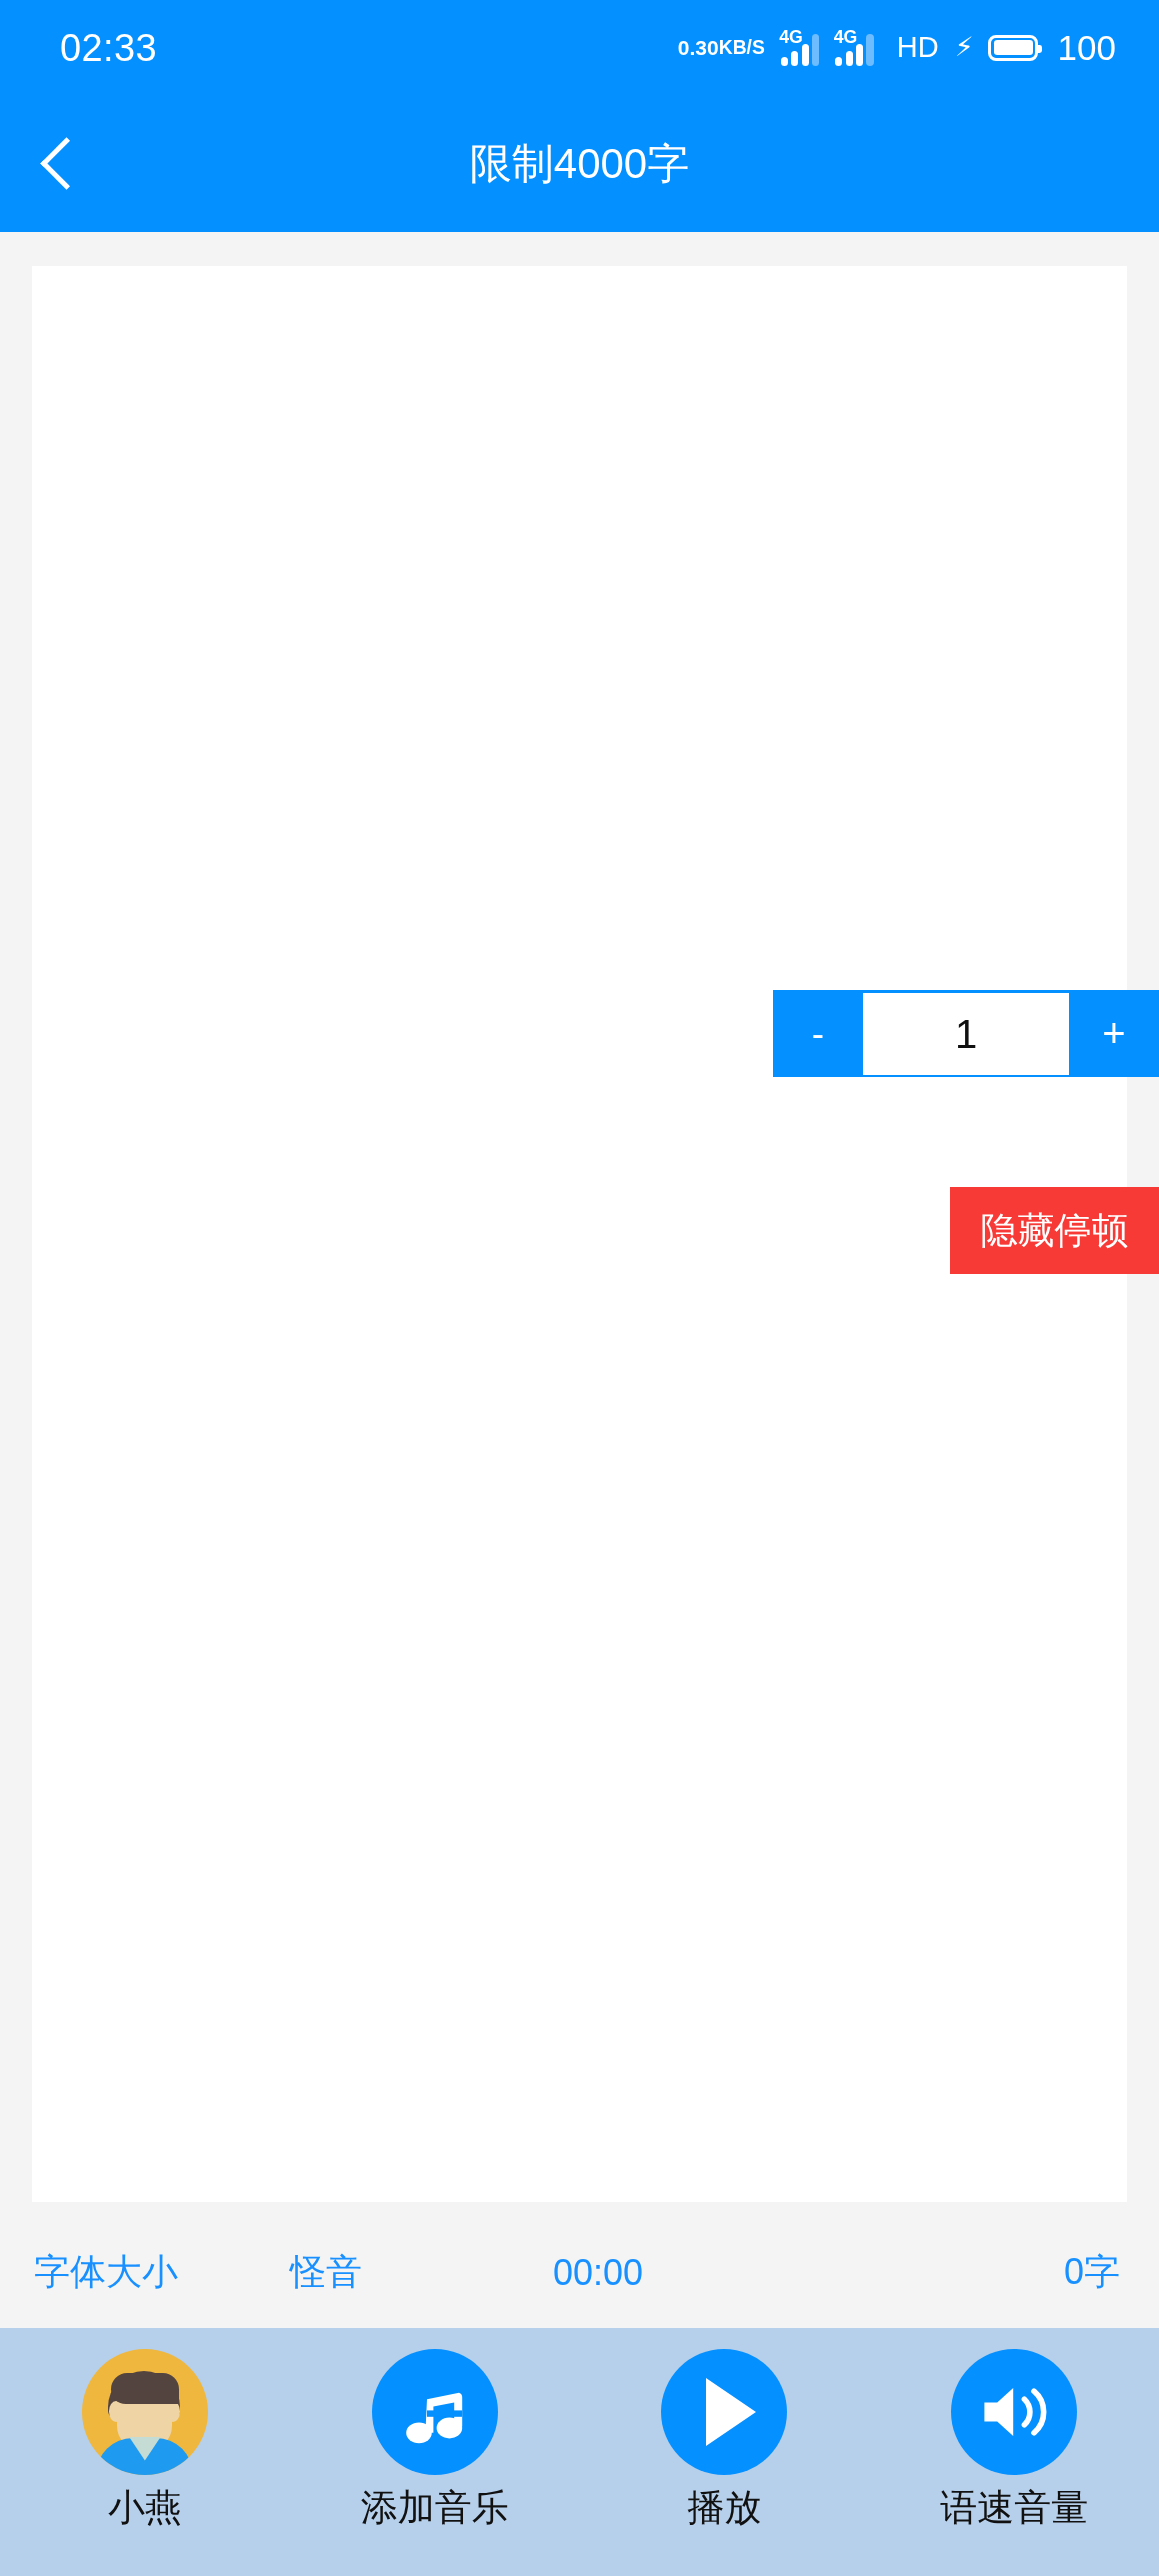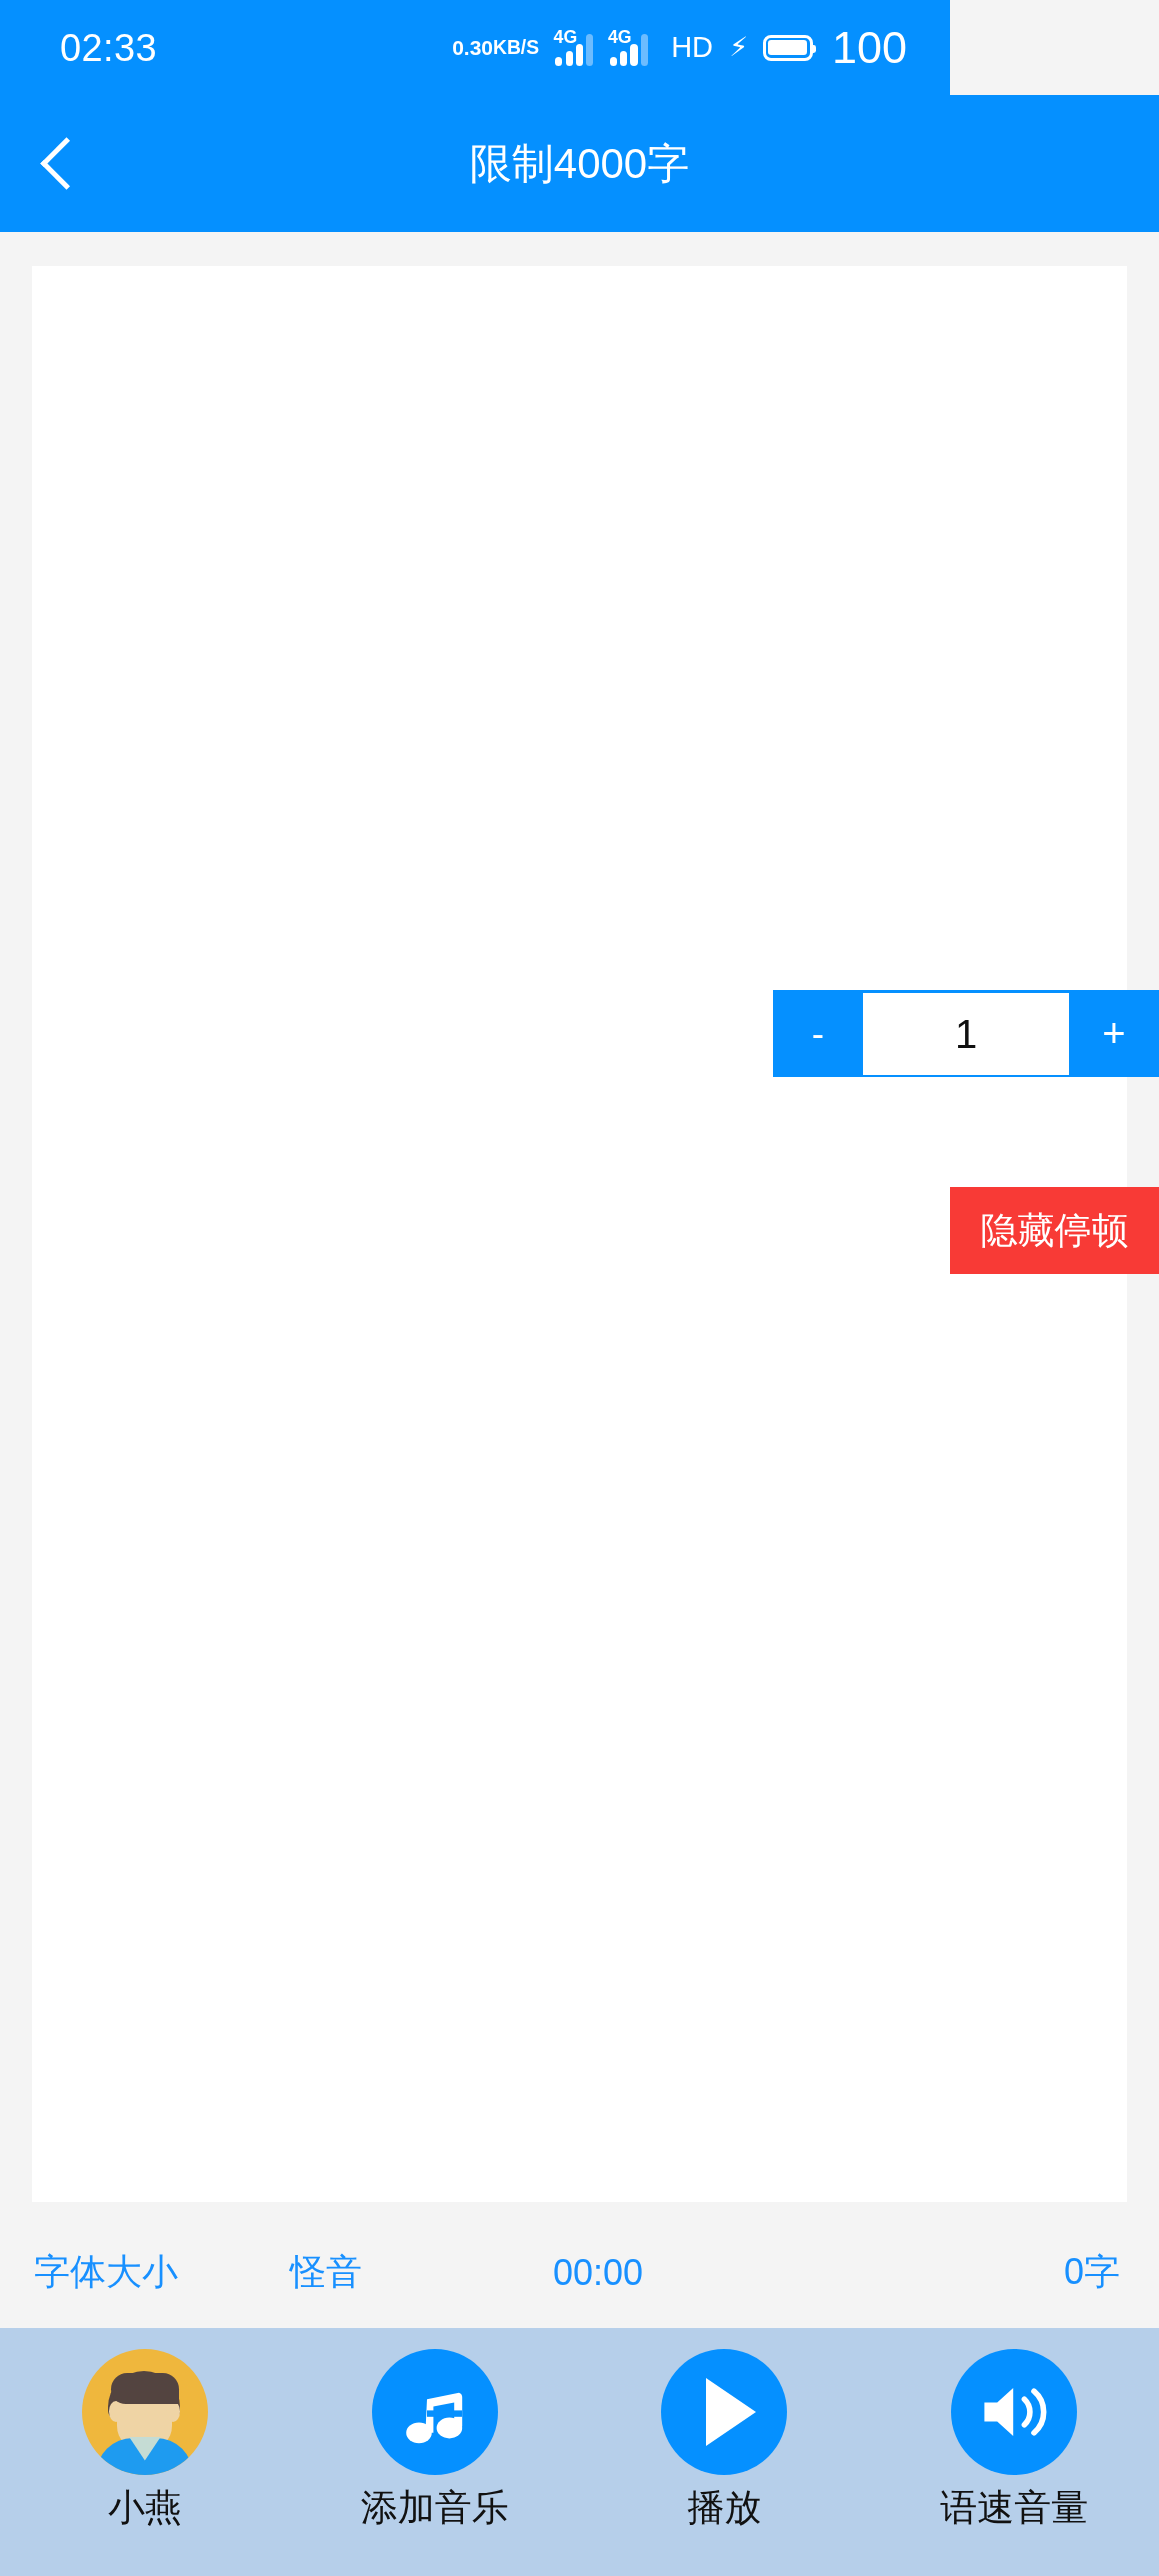--- a/index.html
+++ b/index.html
@@ -12,21 +12,21 @@
     background: #f4f4f4;
     font-family: "Liberation Sans", "DejaVu Sans", sans-serif;
     overflow: hidden;
     position: relative;
   }
 
   
   .status-bar {
     position: absolute;
     left: 0; top: 0;
-    width: 950px;
+    width: 1159px;
     height: 95px;
     background: #0590FF;
     display: flex;
     align-items: center;
     justify-content: space-between;
     box-sizing: border-box;
     padding: 0 43px 0 60px;
   }
   .status-clock {
     color: #ffffff;
@@ -114,21 +114,21 @@
   }
   .battery-fill {
     position: absolute;
     left: 2.4px; top: 2.4px; bottom: 2.4px;
     width: calc(100% - 4.8px);
     background: #fff;
     border-radius: 3.2px;
   }
   .battery-pct {
     color: #fff;
-    font-size: 45px;
+    font-size: 35px;
     margin-left: 8px;
     line-height: 1;
   }
 
   
   .title-bar {
     position: absolute;
     left: 0; top: 95px;
     width: 1159px;
     height: 137px;

